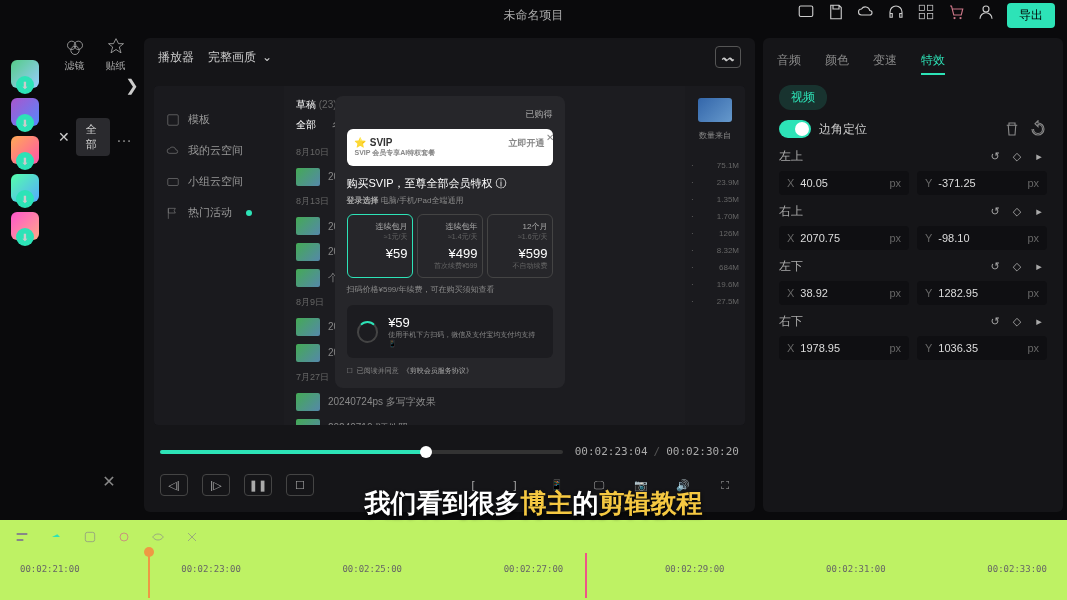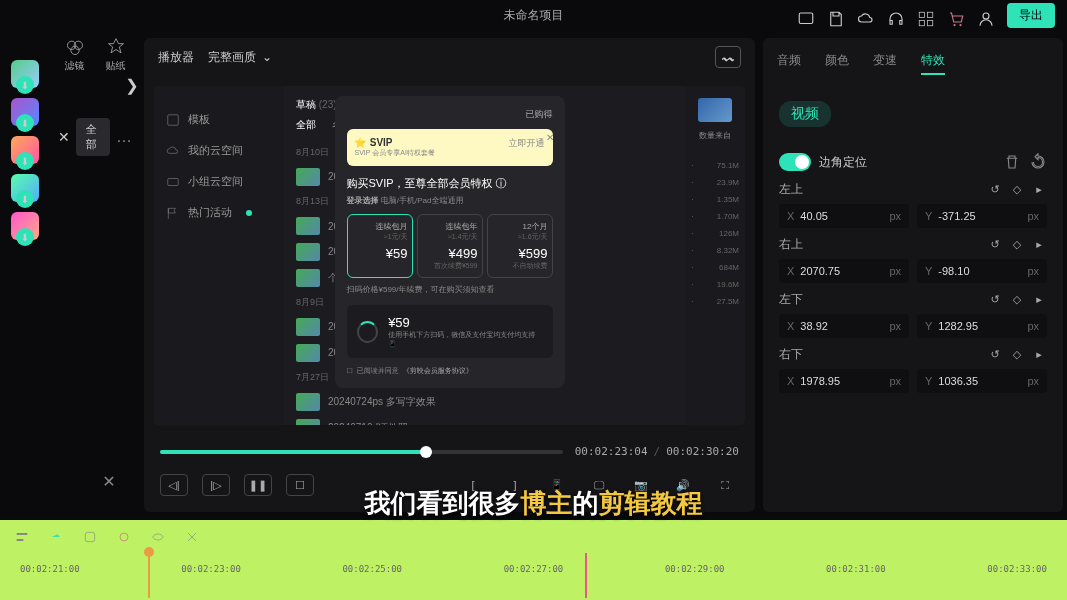--- a/index.html
+++ b/index.html
@@ -1,20 +1,20 @@
 <!DOCTYPE html>
 <html><head>
 <meta charset="utf-8">
 <style>
 * { margin: 0; padding: 0; box-sizing: border-box; }
 body { font-family: -apple-system, "Segoe UI", sans-serif; background: #0a0a0c; color: #ccc; width: 1067px; height: 600px; overflow: hidden; position: relative; }
 
 .title-bar { height: 30px; display: flex; align-items: center; justify-content: space-between; padding: 0 12px; font-size: 12px; color: #aaa; }
 .title-bar .center { position: absolute; left: 50%; transform: translateX(-50%); }
-.title-bar .right { display: flex; gap: 12px; align-items: flex-end; }
+.title-bar .right { display: flex; gap: 12px; align-items: flex-start; }
 .title-bar .icon { width: 18px; height: 18px; display: flex; align-items: center; justify-content: center; fill: #ccc; cursor: pointer; }
 .export-btn { background: #2de3b7; color: #000; padding: 4px 12px; border-radius: 4px; font-size: 12px; font-weight: 500; cursor: pointer; }
 
 .main { display: flex; height: 490px; }
 
 .sidebar { width: 50px; background: #0a0a0c; display: flex; flex-direction: column; }
 .sidebar-tabs { display: flex; height: 50px; align-items: center; justify-content: space-around; padding: 0 4px; }
 .sidebar-tab { display: flex; flex-direction: column; align-items: center; font-size: 10px; color: #aaa; cursor: pointer; }
 .sidebar-tab svg { width: 20px; height: 20px; fill: #aaa; margin-bottom: 2px; }
 .sidebar-thumbs { display: flex; flex-direction: column; gap: 10px; padding: 10px; align-items: center; margin-top: 20px; }
@@ -43,21 +43,21 @@
 .pm-header { display: flex; gap: 16px; margin-bottom: 10px; }
 .pm-header span { cursor: pointer; }
 .pm-header span:first-child { color: #fff; }
 .pm-list { display: flex; flex-direction: column; gap: 2px; }
 .pm-row { display: flex; align-items: center; gap: 8px; padding: 3px 0; }
 .pm-thumb { width: 24px; height: 18px; background: linear-gradient(135deg,#4a5,#58a); border-radius: 2px; }
 .pm-date { color: #666; font-size: 9px; margin: 4px 0; }
 
 .preview-modal { position: absolute; left: 50%; top: 10px; transform: translateX(-50%); width: 230px; background: #26262a; border-radius: 8px; padding: 12px; font-size: 10px; }
 .modal-sub { color: #aaa; font-size: 9px; margin-bottom: 8px; }
-.modal-banner { background: #fef9c3; color: #333; border-radius: 6px; padding: 8px; font-size: 9px; margin-bottom: 10px; }
+.modal-banner { background: #ffffff; color: #333; border-radius: 6px; padding: 8px; font-size: 9px; margin-bottom: 10px; font-weight: bold; }
 .modal-banner b { font-size: 10px; }
 .modal-title { color: #fff; font-size: 11px; margin-bottom: 4px; }
 .modal-hint { color: #888; font-size: 8px; margin-bottom: 8px; }
 .modal-close { position: absolute; right: 10px; top: 36px; cursor: pointer; color: #888; }
 .plans { display: flex; gap: 4px; }
 .plan { flex: 1; border: 1px solid #444; border-radius: 6px; padding: 6px 4px; text-align: right; }
 .plan.active { border-color: #2de3b7; }
 .plan-name { font-size: 8px; color: #aaa; }
 .plan-price { font-size: 13px; color: #fff; margin-top: 4px; }
 .plan-note { font-size: 7px; color: #666; }
@@ -80,21 +80,21 @@
 
 .controls-row { display: flex; align-items: center; padding: 6px 16px 16px; gap: 14px; }
 .ctrl-btn { width: 28px; height: 22px; border: 1px solid #444; border-radius: 4px; display: flex; align-items: center; justify-content: center; cursor: pointer; font-size: 11px; color: #aaa; }
 .controls-row .spacer { flex: 1; }
 .close-side { position: absolute; left: 95px; top: 470px; width: 28px; height: 22px; display: flex; align-items: center; justify-content: center; cursor: pointer; color: #888; }
 
 .right-panel { width: 300px; background: #151518; border-radius: 6px; margin: 8px 4px; padding: 0; }
 .rtabs { display: flex; padding: 10px 14px; gap: 24px; font-size: 12px; color: #888; }
 .rtab { cursor: pointer; padding: 4px 0; }
 .rtab.active { color: #2de3b7; border-bottom: 2px solid #2de3b7; }
-.video-chip { margin: 16px 16px; display: inline-block; background: rgba(45,227,183,0.15); color: #2de3b7; padding: 4px 12px; border-radius: 12px; font-size: 14px; }
+.video-chip { margin: 0 16px; display: inline-block; background: rgba(45,227,183,0.15); color: #2de3b7; padding: 4px 12px; border-radius: 12px; font-size: 12px; }
 .toggle-row { display: flex; align-items: center; padding: 10px 16px; gap: 8px; font-size: 12px; }
 .toggle { width: 32px; height: 18px; background: #2de3b7; border-radius: 9px; position: relative; cursor: pointer; }
 .toggle::after { content: ''; position: absolute; right: 2px; top: 2px; width: 14px; height: 14px; background: #fff; border-radius: 50%; }
 .toggle-row .spacer { flex: 1; }
 .toggle-row .ticon { width: 18px; height: 18px; fill: #888; cursor: pointer; }
 .corners { padding: 0 16px; }
 .corner-group { margin-bottom: 8px; }
 .cg-head { display: flex; align-items: center; justify-content: space-between; font-size: 12px; color: #aaa; margin-bottom: 6px; }
 .cg-icons { display: flex; gap: 6px; }
 .cg-icons span { width: 16px; height: 16px; display: flex; align-items: center; justify-content: center; cursor: pointer; font-size: 11px; }

